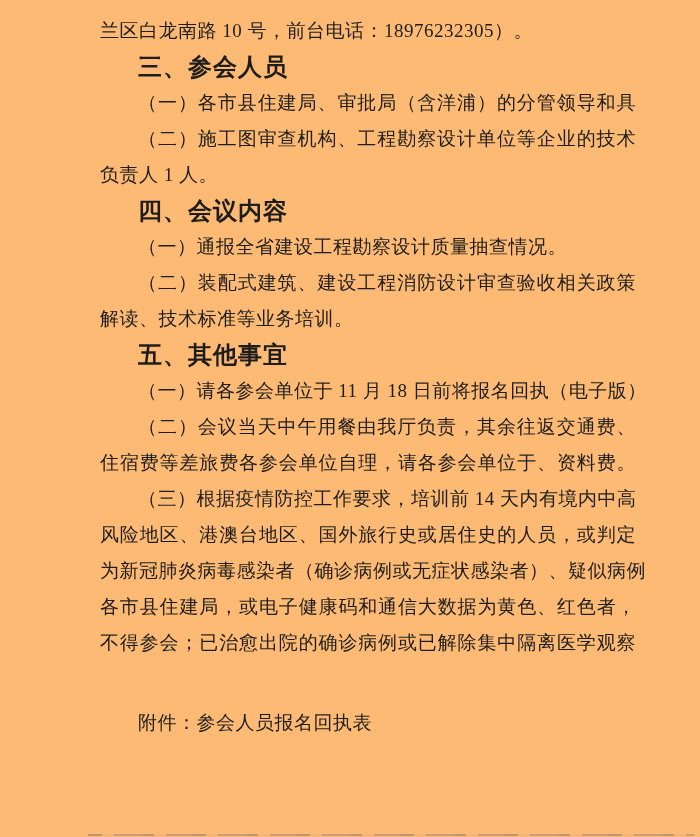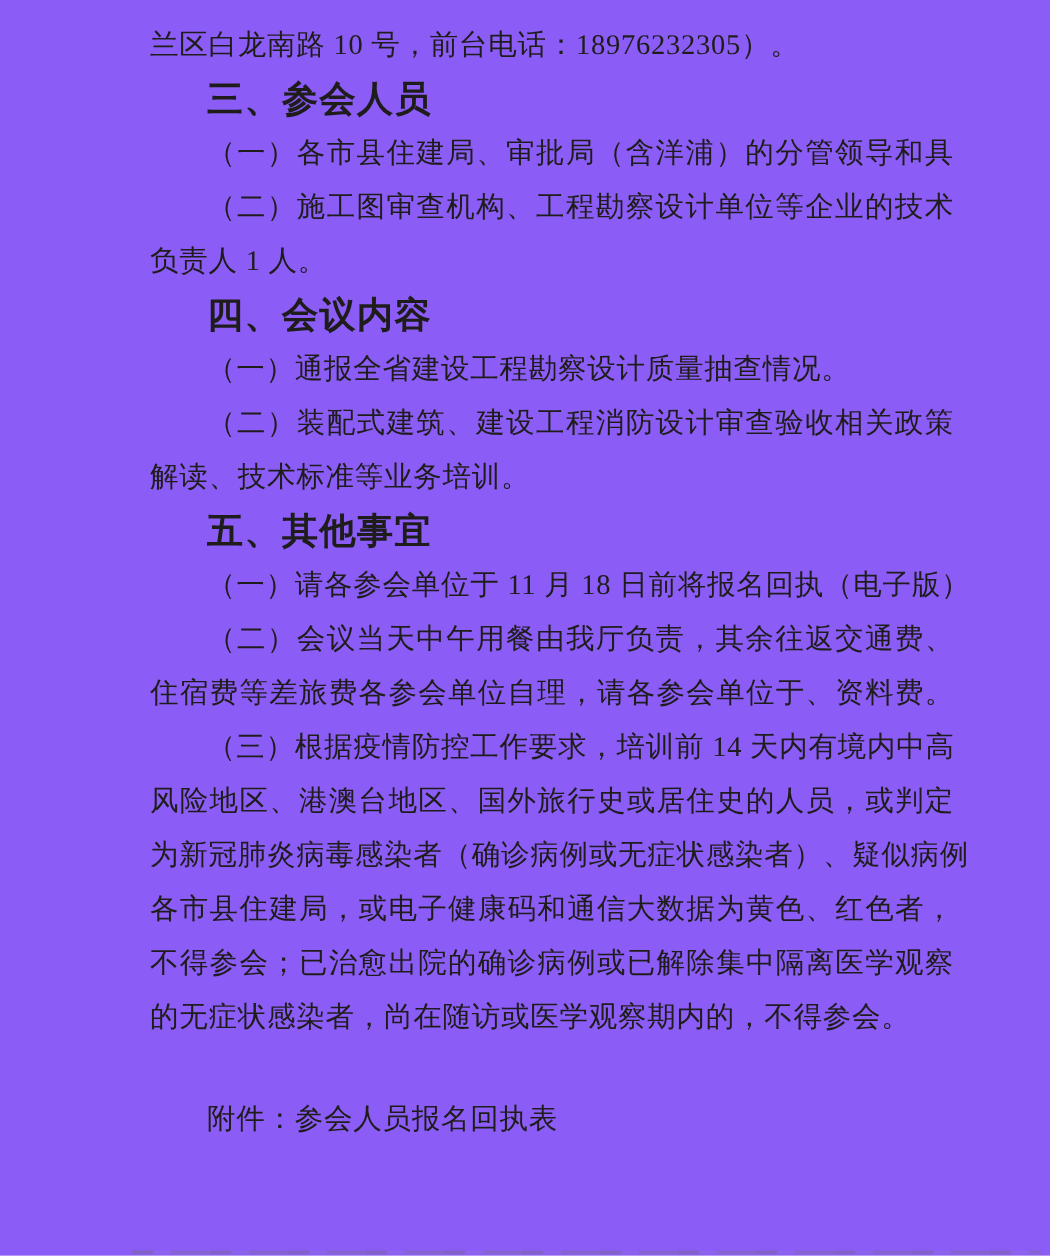--- a/index.html
+++ b/index.html
@@ -1,20 +1,20 @@
 <!DOCTYPE html>
 <html><head>
 <meta charset="utf-8">
 <style>
   html, body { margin: 0; padding: 0; }
   .page {
     position: relative;
     width: 700px;
     height: 837px;
-    background: #8b5cf6;
+    background: #fdba74;
     overflow: hidden;
     font-family: "Liberation Serif", "DejaVu Serif", serif;
     color: #1e1d1b;
   }
   .content {
     padding: 13px 64px 0 100px;
   }
   .line {
     height: 36px;
     line-height: 36px;
@@ -26,21 +26,21 @@
   .just {
     text-align: justify;
     text-align-last: justify;
   }
   .heading {
     font-weight: bold;
     font-family: "Liberation Sans", "DejaVu Sans", sans-serif;
     font-size: 24px;
     letter-spacing: 1px;
   }
-  .attachment { margin-top: 32px; font-family: Liberation Serif, serif; }
+  .attachment { margin-top: 44px; font-family: Liberation Serif, serif; }
   .email {
     font-family: "DejaVu Sans Mono", "Liberation Mono", monospace;
     font-size: 18px;
     letter-spacing: 0.5px;
   }
   .scan-artifact {
     position: absolute;
     left: 88px;
     right: 6px;
     bottom: 1px;
@@ -68,17 +68,16 @@
     <div class="line">解读、技术标准等业务培训。</div>
     <div class="line heading indent">五、其他事宜</div>
     <div class="line indent just">（一）请各参会单位于 11 月 18 日前将报名回执（电子版）</div>
     <div class="line indent just">（二）会议当天中午用餐由我厅负责，其余往返交通费、</div>
     <div class="line just">住宿费等差旅费各参会单位自理，请各参会单位于、资料费。</div>
     <div class="line indent just">（三）根据疫情防控工作要求，培训前 14 天内有境内中高</div>
     <div class="line just">风险地区、港澳台地区、国外旅行史或居住史的人员，或判定</div>
     <div class="line just">为新冠肺炎病毒感染者（确诊病例或无症状感染者）、疑似病例</div>
     <div class="line just">各市县住建局，或电子健康码和通信大数据为黄色、红色者，</div>
     <div class="line just">不得参会；已治愈出院的确诊病例或已解除集中隔离医学观察</div>
-    <div class="line">的无症状感染者，尚在随访或医学观察期内的，不得参会。</div>
     <div class="line indent attachment">附件：参会人员报名回执表</div>
   </div>
   <div class="scan-artifact"></div>
 </div>
 
 </body></html>

